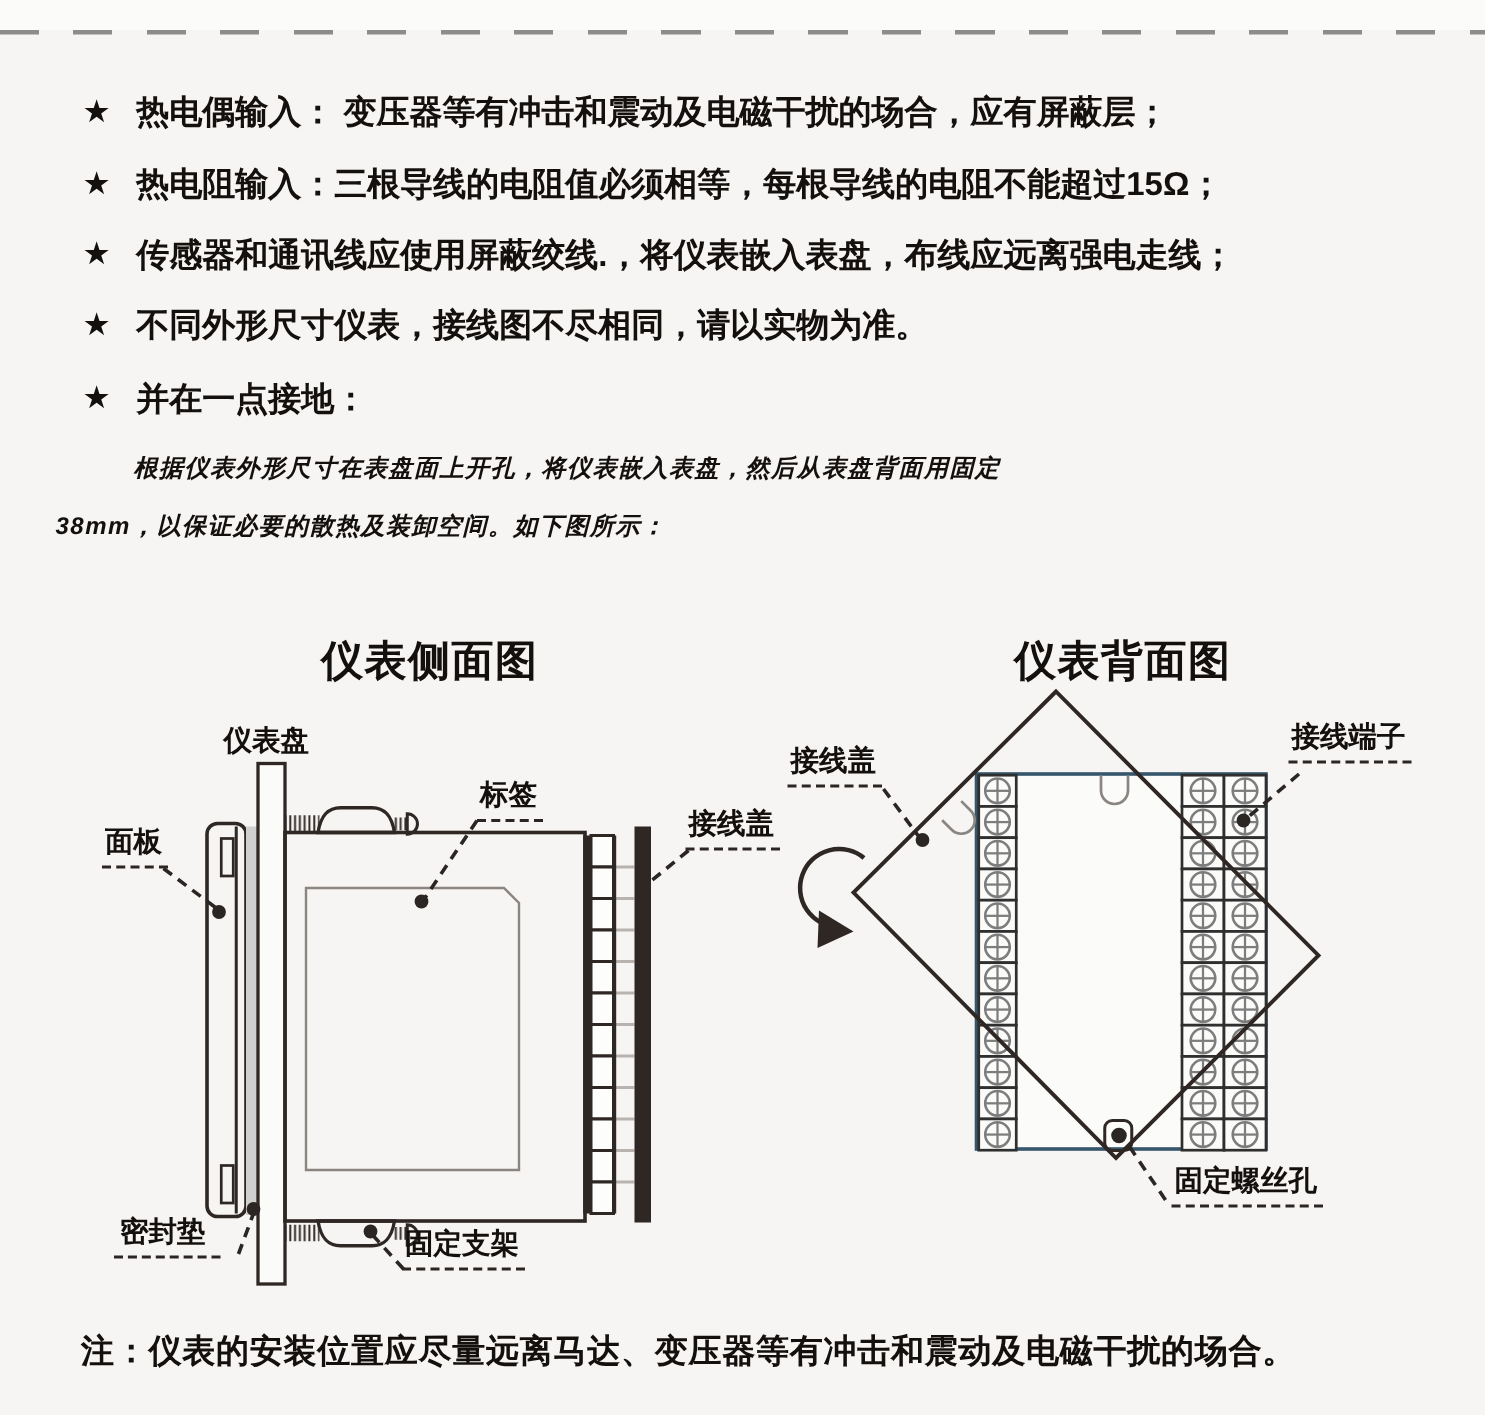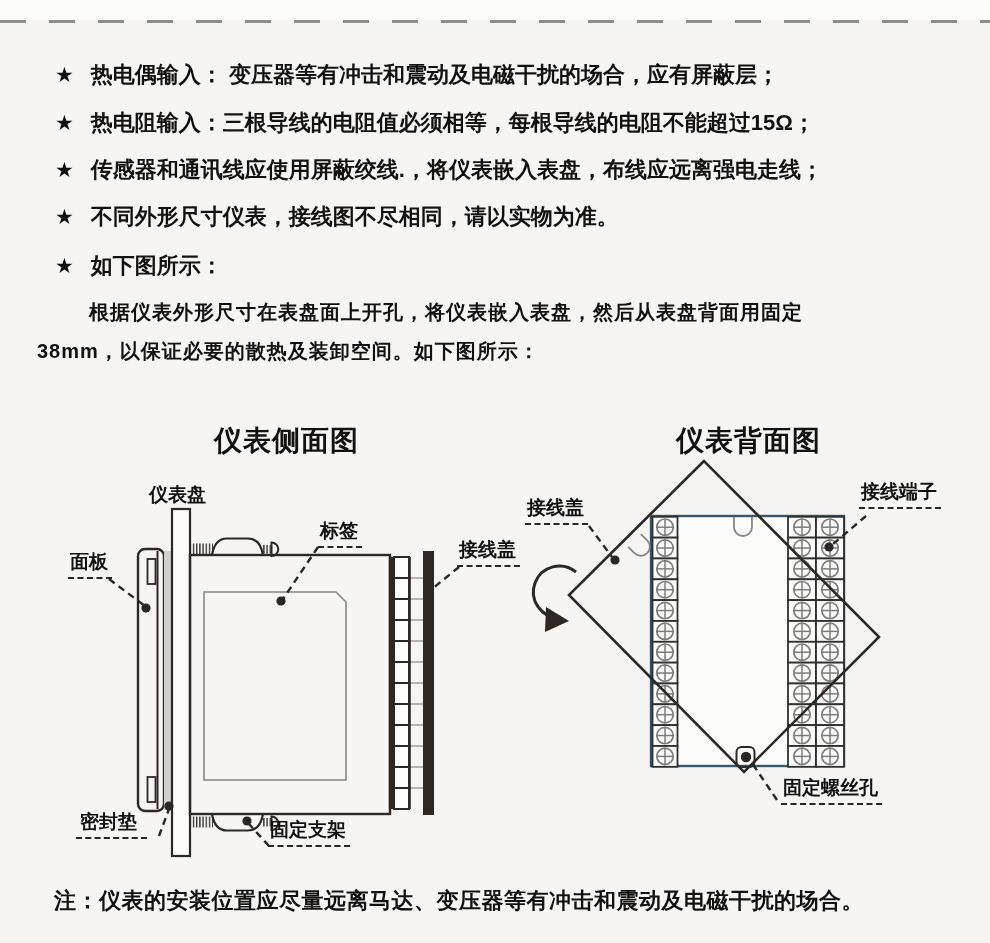--- a/index.html
+++ b/index.html
@@ -14,21 +14,21 @@
     position:absolute;top:20px;left:0;width:990px;height:3px;
     background:repeating-linear-gradient(90deg,#8c8c8c 0 26px,rgba(0,0,0,0) 26px 49px);
   }
   .bullet-row{
     position:absolute;left:55px;display:flex;align-items:flex-start;gap:17px;
     font-size:22px;font-weight:bold;line-height:26px;white-space:nowrap;
   }
   .star{font-size:21px;line-height:26px;}
   .para{
     position:absolute;left:37px;top:293px;width:930px;
-    font-size:20px;font-weight:bold;line-height:39px;letter-spacing:1px;white-space:nowrap;
+    font-size:16px;font-weight:bold;line-height:39px;letter-spacing:1px;white-space:nowrap;font-style:italic;
   }
   .para .indent{text-indent:52px;display:block;}
   .para span{display:block;}
   .fig-title{
     position:absolute;top:422px;
     font-family:"DejaVu Serif","Liberation Serif",serif;
     font-size:28px;font-weight:bold;letter-spacing:1px;white-space:nowrap;
   }
   .note{
     position:absolute;left:54px;top:886px;
@@ -67,21 +67,21 @@
   <span class="star">★</span>
   <span>传感器和通讯线应使用屏蔽绞线.，将仪表嵌入表盘，布线应远离强电走线；</span>
 </div>
 <div class="bullet-row" style="top:204px">
   <span class="star">★</span>
   <span>不同外形尺寸仪表，接线图不尽相同，请以实物为准。</span>
 </div>
 
 <div class="bullet-row" style="top:253px">
   <span class="star">★</span>
-  <span>如下图所示：</span>
+  <span>并在一点接地：</span>
 </div>
 
 <div class="para">
   <span class="indent">根据仪表外形尺寸在表盘面上开孔，将仪表嵌入表盘，然后从表盘背面用固定</span>
   <span>38mm，以保证必要的散热及装卸空间。如下图所示：</span>
 </div>
 
 <div class="fig-title" style="left:214px">仪表侧面图</div>
 <div class="fig-title" style="left:676px">仪表背面图</div>
 

